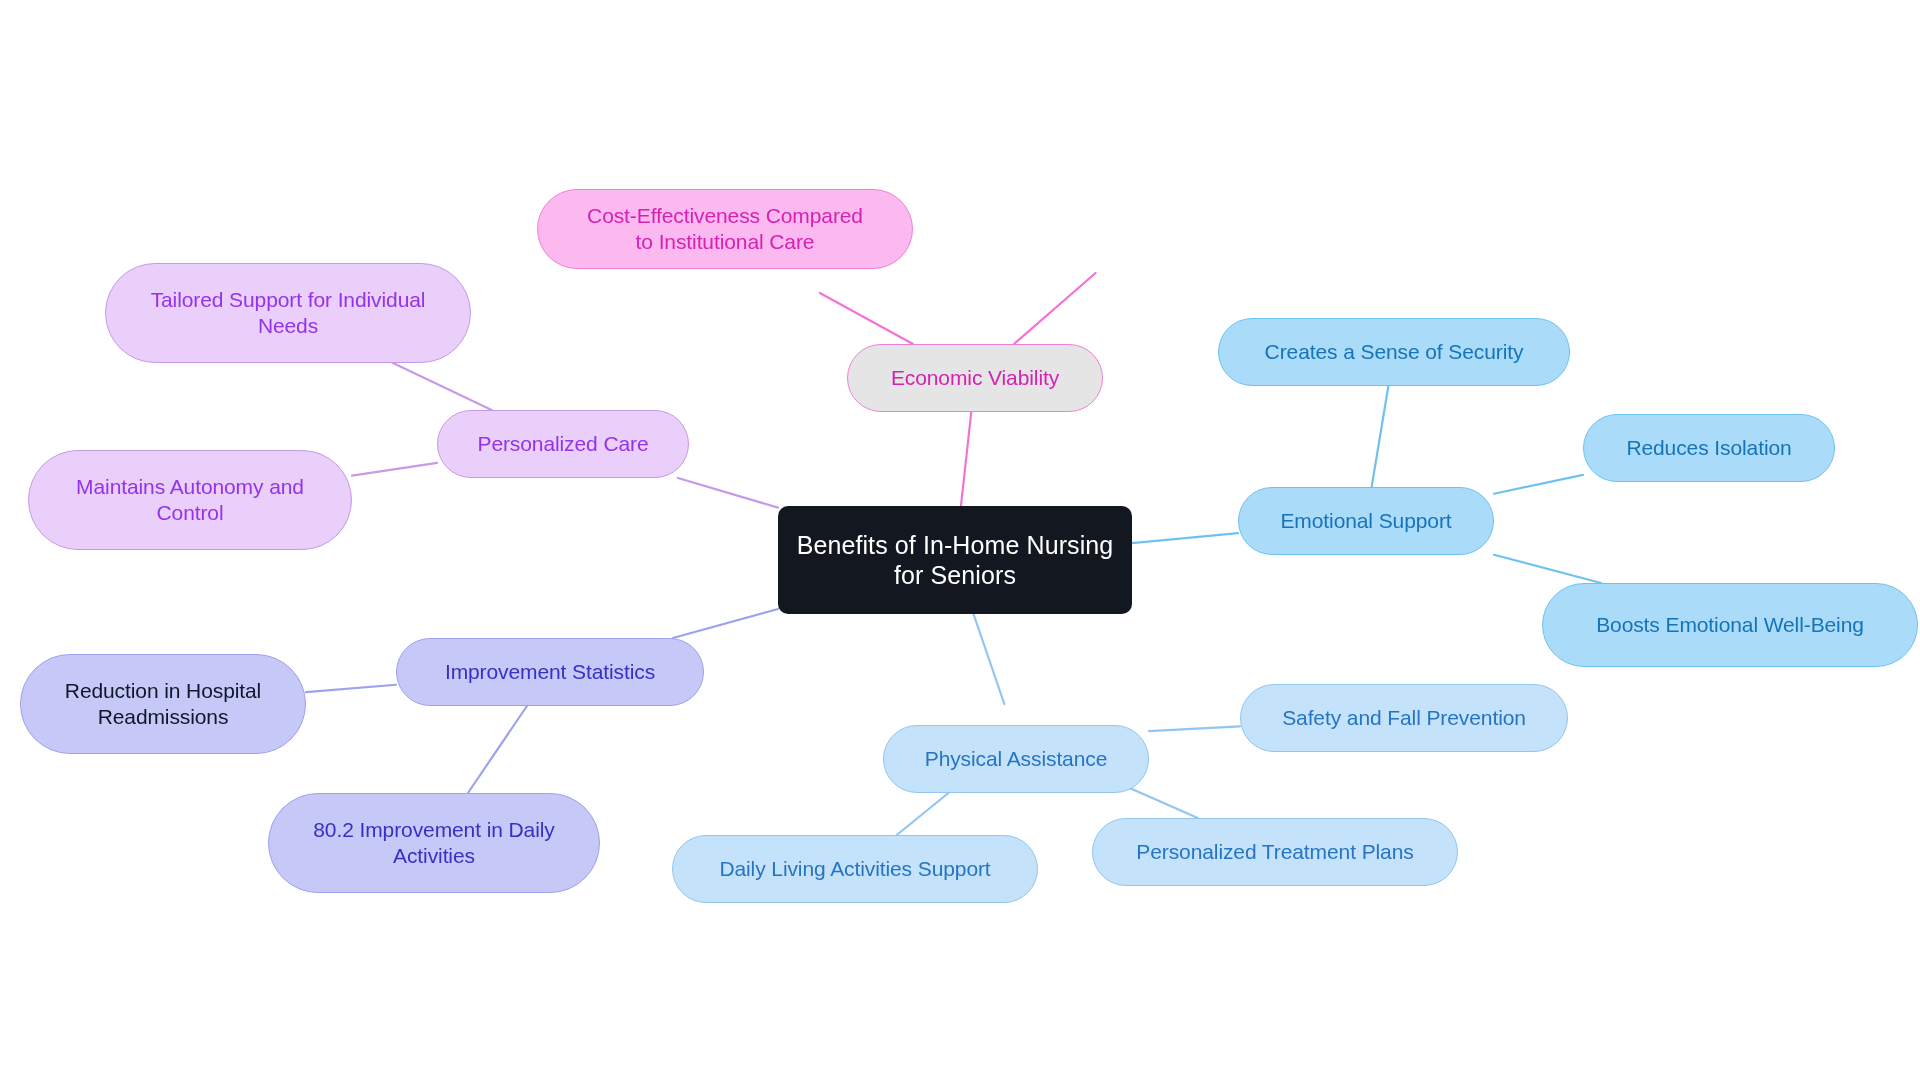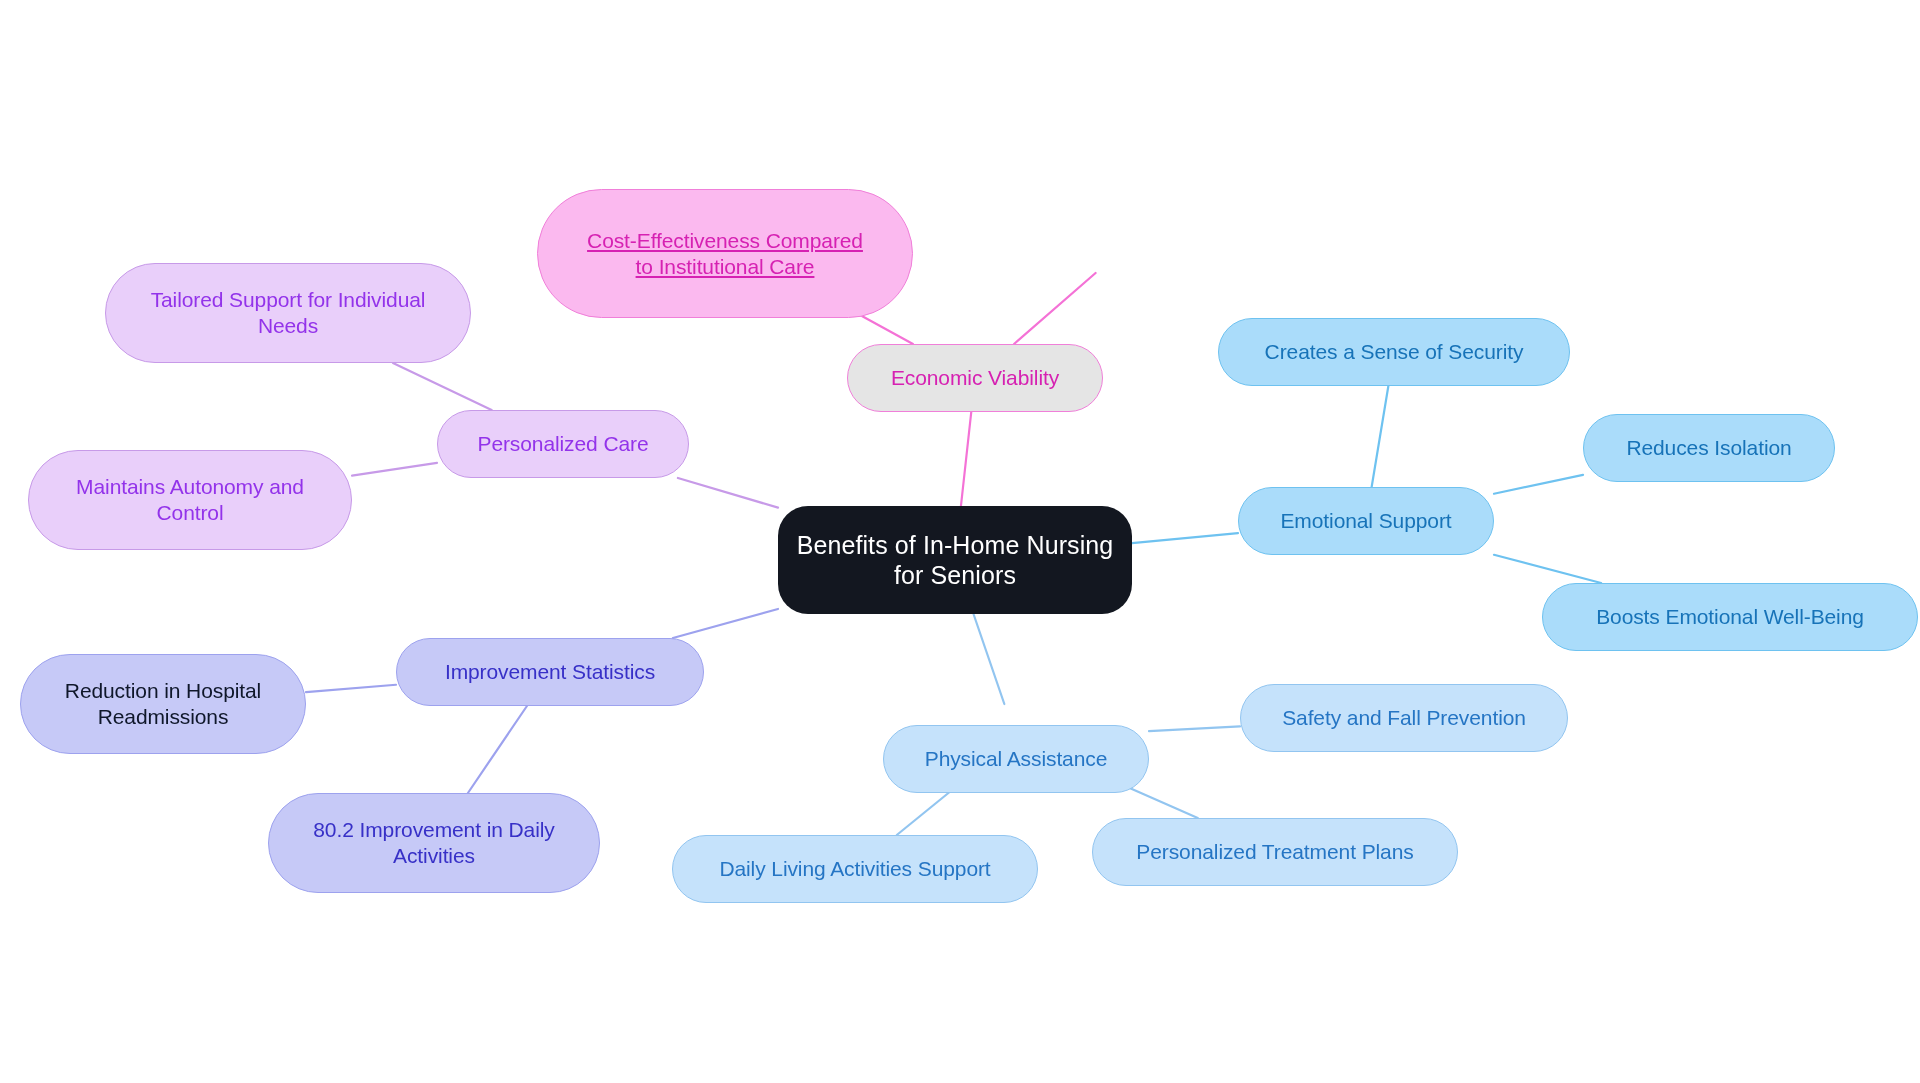--- a/index.html
+++ b/index.html
@@ -35,21 +35,21 @@
     text-align: center;
     border-radius: 999px;
     border-style: solid;
     border-width: 1px;
     line-height: 1.22;
     padding: 6px 14px;
     white-space: pre-line;
     letter-spacing: -0.1px;
   }
   .node-root {
-    border-radius: 30px;
+    border-radius: 10px;
     border-width: 0;
     font-size: 25px;
     color: #ffffff;
     background: #131720;
     letter-spacing: 0.1px;
     justify-content: center;
   }
   .node-label {
     display: block;
     width: 100%;
@@ -74,33 +74,33 @@
       <line x1="1494" y1="493.75801749271136" x2="1583" y2="474.81632653061223" stroke="#6ec2f0" stroke-width="2.2" stroke-linecap="round"></line>
       <line x1="1494" y1="554.7582417582418" x2="1601.0833333333333" y2="583" stroke="#6ec2f0" stroke-width="2.2" stroke-linecap="round"></line>
       <line x1="973.5056179775281" y1="614" x2="1004.3483146067416" y2="704" stroke="#92c5f0" stroke-width="2.2" stroke-linecap="round"></line>
       <line x1="1149" y1="731.1443298969073" x2="1240" y2="726.4536082474227" stroke="#92c5f0" stroke-width="2.2" stroke-linecap="round"></line>
       <line x1="1093.2456140350878" y1="772" x2="1197.7543859649122" y2="818" stroke="#92c5f0" stroke-width="2.2" stroke-linecap="round"></line>
       <line x1="974.2137404580153" y1="772" x2="896.7862595419847" y2="835" stroke="#92c5f0" stroke-width="2.2" stroke-linecap="round"></line>
     </svg>
 <div class="node node-root" style="left: 778px; top: 506px; width: 354px; height: 108px; font-size: 25px; background: rgb(19, 23, 32); color: rgb(255, 255, 255);"><span class="node-label">Benefits of In-Home Nursing
 for Seniors</span></div>
     <div class="node" style="left: 847px; top: 344px; width: 256px; height: 68px; font-size: 21px; background: #e5e5e5; border-color: rgb(240, 127, 217); color: rgb(214, 33, 178);"><span class="node-label">Economic Viability</span></div>
-    <div class="node" style="left: 537px; top: 189px; width: 376px; height: 129px; font-size: 21px; background: rgb(251, 185, 239); border-color: rgb(240, 127, 217); color: rgb(214, 33, 178); text-decoration: underline;"><span class="node-label">Cost-Effectiveness Compared
+    <div class="node" style="left: 537px; top: 189px; width: 376px; height: 80px; font-size: 21px; background: rgb(251, 185, 239); border-color: rgb(240, 127, 217); color: rgb(214, 33, 178);"><span class="node-label">Cost-Effectiveness Compared
 to Institutional Care</span></div>
     <div class="node" style="left: 437px; top: 410px; width: 252px; height: 68px; font-size: 21px; background: rgb(233, 207, 250); border-color: rgb(199, 154, 232); color: rgb(147, 51, 234);"><span class="node-label">Personalized Care</span></div>
     <div class="node" style="left: 105px; top: 263px; width: 366px; height: 100px; font-size: 21px; background: rgb(233, 207, 250); border-color: rgb(199, 154, 232); color: rgb(147, 51, 234);"><span class="node-label">Tailored Support for Individual
 Needs</span></div>
     <div class="node" style="left: 28px; top: 450px; width: 324px; height: 100px; font-size: 21px; background: rgb(233, 207, 250); border-color: rgb(199, 154, 232); color: rgb(147, 51, 234);"><span class="node-label">Maintains Autonomy and
 Control</span></div>
     <div class="node" style="left: 396px; top: 638px; width: 308px; height: 68px; font-size: 21px; background: rgb(198, 201, 247); border-color: rgb(157, 162, 238); color: rgb(55, 48, 199);"><span class="node-label">Improvement Statistics</span></div>
     <div class="node" style="left: 20px; top: 654px; width: 286px; height: 100px; font-size: 21px; background: rgb(198, 201, 247); border-color: rgb(157, 162, 238); color: #0f172a;"><span class="node-label">Reduction in Hospital
 Readmissions</span></div>
     <div class="node" style="left: 268px; top: 793px; width: 332px; height: 100px; font-size: 21px; background: rgb(198, 201, 247); border-color: rgb(157, 162, 238); color: rgb(55, 48, 199);"><span class="node-label">80.2 Improvement in Daily
 Activities</span></div>
     <div class="node" style="left: 1238px; top: 487px; width: 256px; height: 68px; font-size: 21px; background: rgb(170, 220, 250); border-color: rgb(110, 194, 240); color: rgb(23, 115, 184);"><span class="node-label">Emotional Support</span></div>
     <div class="node" style="left: 1218px; top: 318px; width: 352px; height: 68px; font-size: 21px; background: rgb(170, 220, 250); border-color: rgb(110, 194, 240); color: rgb(23, 115, 184);"><span class="node-label">Creates a Sense of Security</span></div>
     <div class="node" style="left: 1583px; top: 414px; width: 252px; height: 68px; font-size: 21px; background: rgb(170, 220, 250); border-color: rgb(110, 194, 240); color: rgb(23, 115, 184);"><span class="node-label">Reduces Isolation</span></div>
-    <div class="node" style="left: 1542px; top: 583px; width: 376px; height: 68px; font-size: 21px; background: rgb(170, 220, 250); border-color: rgb(110, 194, 240); color: rgb(23, 115, 184);"><span class="node-label">Boosts Emotional Well-Being</span></div>
+    <div class="node" style="left: 1542px; top: 583px; width: 376px; height: 84px; font-size: 21px; background: rgb(170, 220, 250); border-color: rgb(110, 194, 240); color: rgb(23, 115, 184);"><span class="node-label">Boosts Emotional Well-Being</span></div>
     <div class="node" style="left: 883px; top: 704px; width: 266px; height: 68px; font-size: 21px; background: rgb(197, 226, 251); border-color: rgb(146, 197, 240); color: rgb(37, 117, 196); margin-top: 21px;"><span class="node-label">Physical Assistance</span></div>
     <div class="node" style="left: 1240px; top: 684px; width: 328px; height: 68px; font-size: 21px; background: rgb(197, 226, 251); border-color: rgb(146, 197, 240); color: rgb(37, 117, 196);"><span class="node-label">Safety and Fall Prevention</span></div>
     <div class="node" style="left: 1092px; top: 818px; width: 366px; height: 68px; font-size: 21px; background: rgb(197, 226, 251); border-color: rgb(146, 197, 240); color: rgb(37, 117, 196);"><span class="node-label">Personalized Treatment Plans</span></div>
     <div class="node" style="left: 672px; top: 835px; width: 366px; height: 68px; font-size: 21px; background: rgb(197, 226, 251); border-color: rgb(146, 197, 240); color: rgb(37, 117, 196);"><span class="node-label">Daily Living Activities Support</span></div>
   </div>
 
 </body></html>

